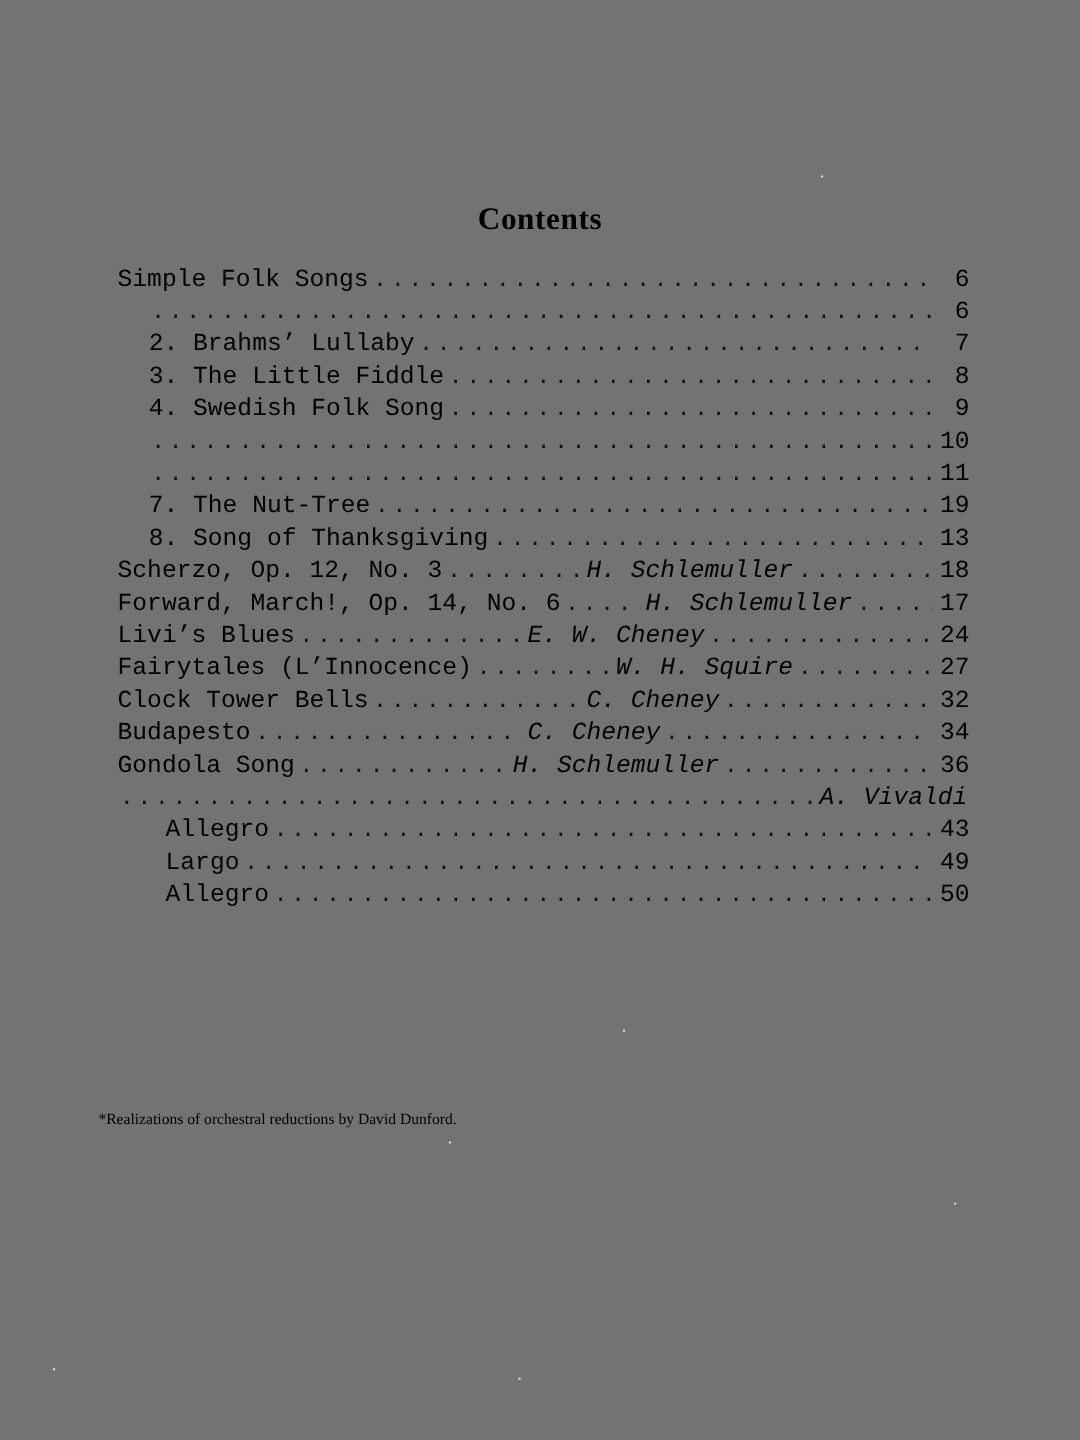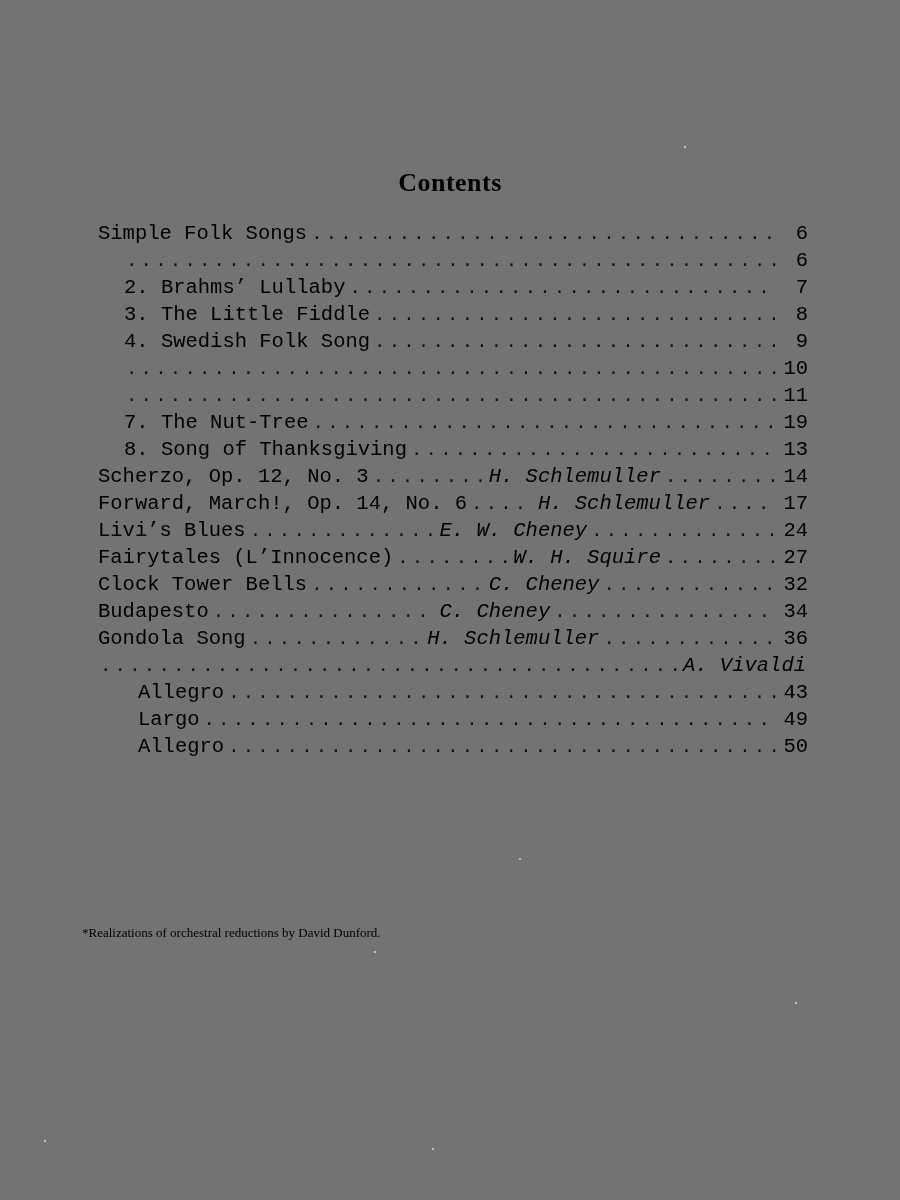--- a/index.html
+++ b/index.html
@@ -137,21 +137,21 @@
       <div class="row indent1">
         <span class="label">8. Song of Thanksgiving</span>
         <span class="dots">.........................................................................................</span>
         <span class="page-no">13</span>
       </div>
       <div class="row">
         <span class="label">Scherzo, Op. 12, No. 3</span>
         <span class="dots">.........................................................................................</span>
         <span class="author">H. Schlemuller</span>
         <span class="dots">.........................................................................................</span>
-        <span class="page-no">14</span>
+        <span class="page-no">18</span>
       </div>
       <div class="row">
         <span class="label">Forward, March!, Op. 14, No. 6</span>
         <span class="dots">.........................................................................................</span>
         <span class="author">H. Schlemuller</span>
         <span class="dots">.........................................................................................</span>
         <span class="page-no">17</span>
       </div>
       <div class="row">
         <span class="label">Livi’s Blues</span>

